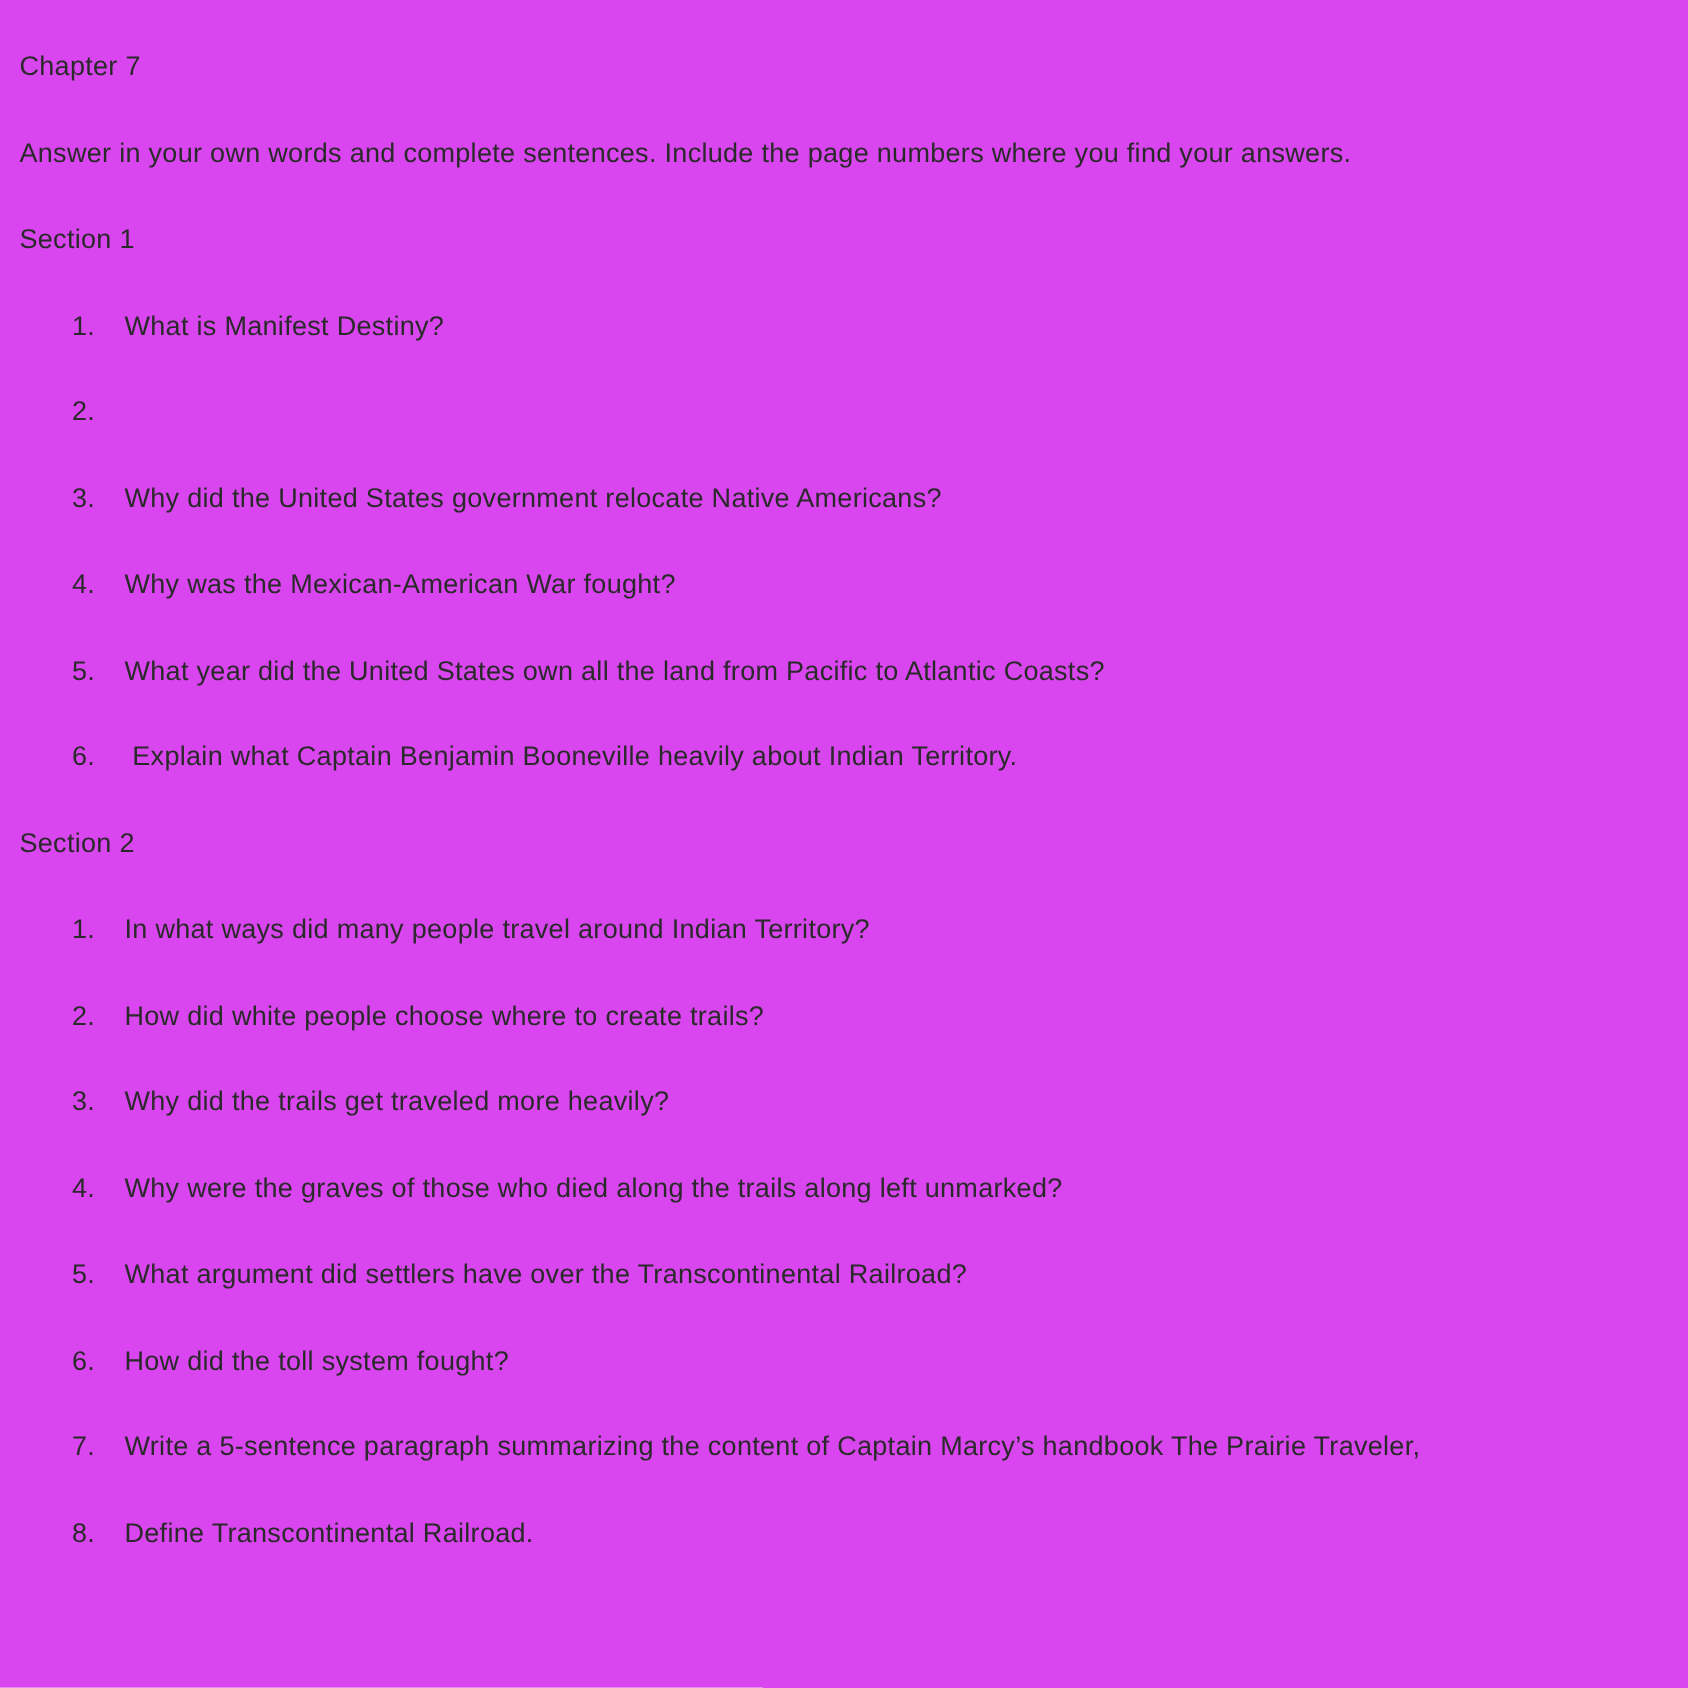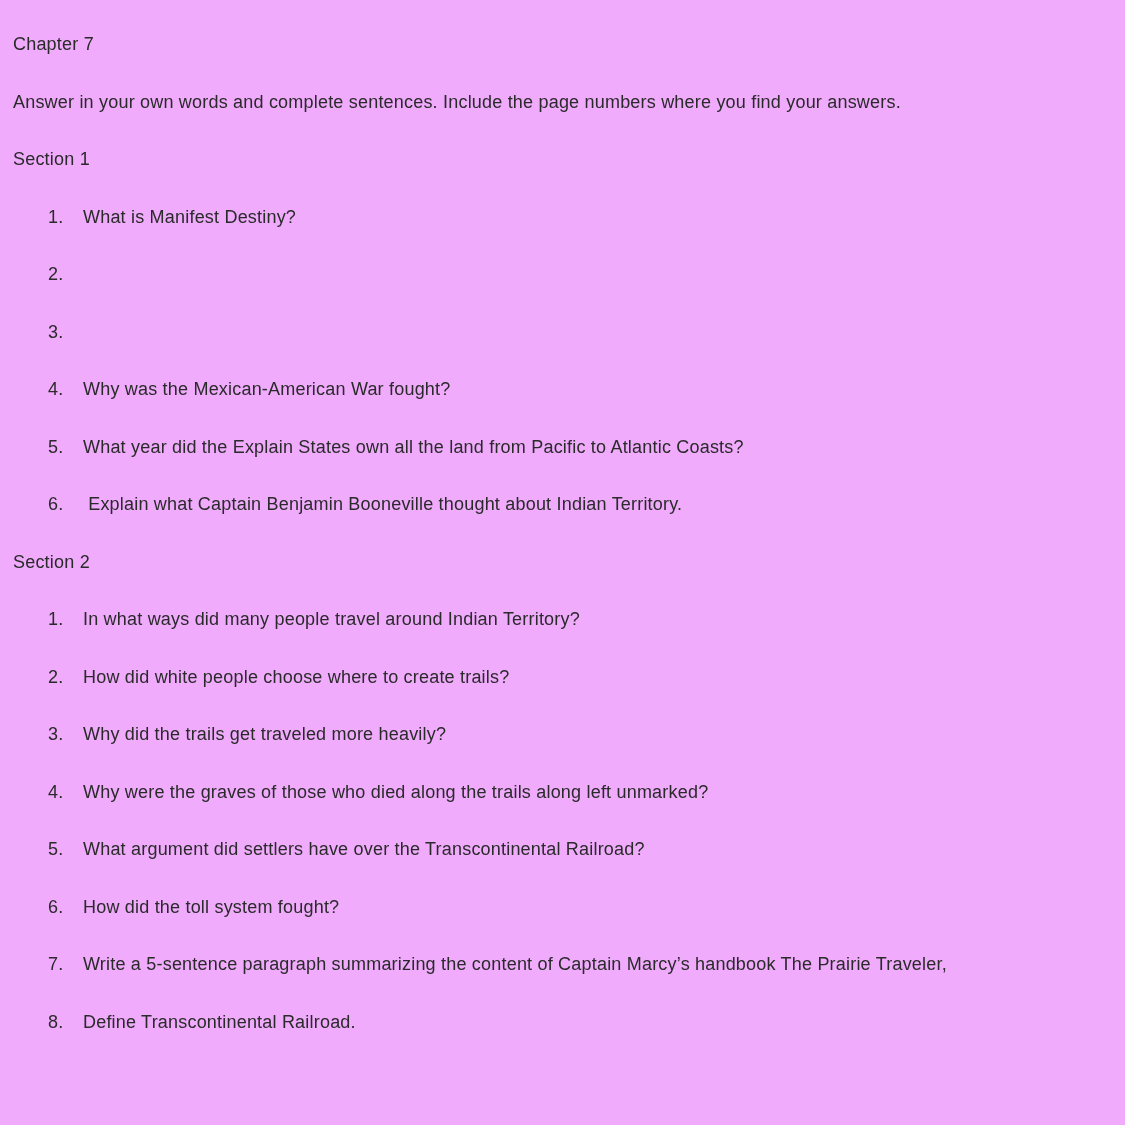--- a/index.html
+++ b/index.html
@@ -12,21 +12,21 @@
     height: 1125px;
     font-family: "Liberation Sans", sans-serif;
     color: #2a2a2a;
     overflow: hidden;
   }
   .page {
     box-sizing: border-box;
     width: 1125px;
     height: 1125px;
     padding: 33px 40px 0 13px;
-    background: #f0abfc;
+    background: #d946ef;
   }
   .para {
     font-size: 18px;
     line-height: 22px;
     letter-spacing: 0.2px;
     margin: 0 0 35.5px 0;
     white-space: pre-wrap;
   }
   .qlist {
     list-style: none;
@@ -67,32 +67,33 @@
   <ol class="qlist">
     <li class="qitem">
       <span class="qnum">1.</span>
       <span class="qtext">What is Manifest Destiny?</span>
     </li>
     <li class="qitem">
       <span class="qnum">2.</span>
     </li>
     <li class="qitem">
       <span class="qnum">3.</span>
+      <span class="qtext">Why did the United States government relocate Native Americans?</span>
     </li>
     <li class="qitem">
       <span class="qnum">4.</span>
       <span class="qtext">Why was the Mexican-American War fought?</span>
     </li>
     <li class="qitem">
       <span class="qnum">5.</span>
-      <span class="qtext">What year did the Explain States own all the land from Pacific to Atlantic Coasts?</span>
+      <span class="qtext">What year did the United States own all the land from Pacific to Atlantic Coasts?</span>
     </li>
     <li class="qitem">
       <span class="qnum">6.</span>
-      <span class="qtext"> Explain what Captain Benjamin Booneville thought about Indian Territory.</span>
+      <span class="qtext"> Explain what Captain Benjamin Booneville heavily about Indian Territory.</span>
     </li>
   </ol>
 
   <p class="para">Section 2</p>
 
   <ol class="qlist">
     <li class="qitem">
       <span class="qnum">1.</span>
       <span class="qtext">In what ways did many people travel around Indian Territory?</span>
     </li>

